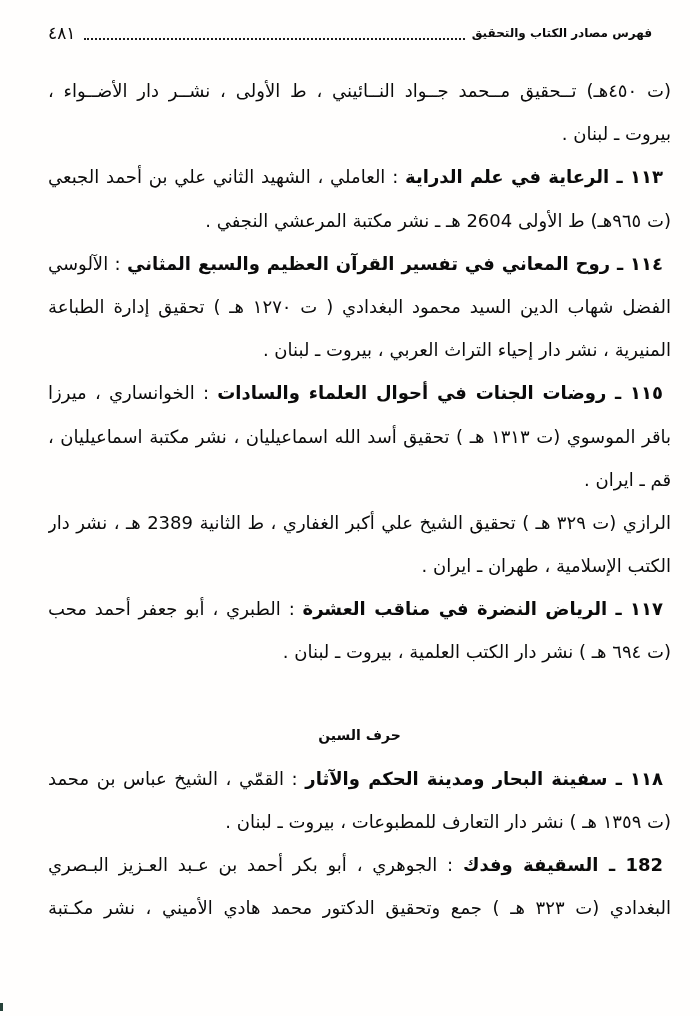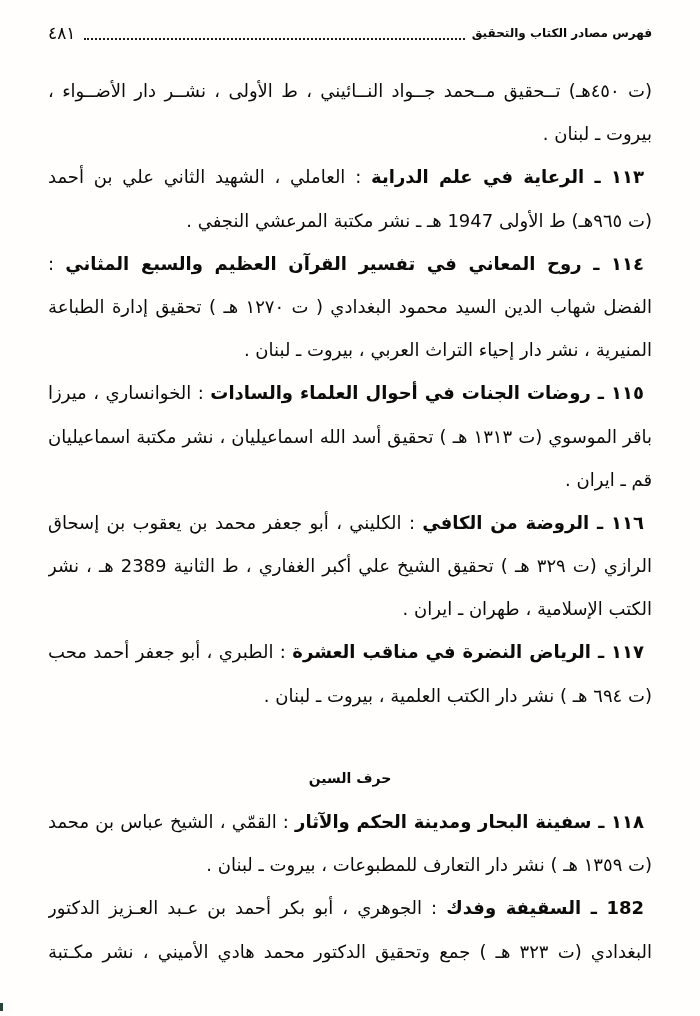--- a/index.html
+++ b/index.html
@@ -35,21 +35,21 @@
     border-bottom: 2.6px dotted #1c1c1c;
     margin: 0 7px 4px 9px;
   }
   .page-number {
     font-size: 17px;
     line-height: 22px;
     white-space: nowrap;
   }
   
   .body {
-    padding: 25px 48px 0 48px;
+    padding: 25px 29px 0 48px;
     font-size: 18px;
     line-height: 43.2px;
   }
   .line {
     text-align: right;
     text-align-last: right;
     height: 43.2px;
     overflow: hidden;
   }
   .line.justify {
@@ -87,42 +87,39 @@
       <div class="line justify">
       <span class="b"></span><span>(ت ٤٥٠هـ) تــحقيق مــحمد جــواد النــائيني ، ط الأولى ، نشــر دار الأضــواء ،</span>
     </div>
       <div class="line">
       <span class="b"></span><span>بيروت ـ لبنان .</span>
     </div>
       <div class="line justify indent">
       <span class="b">١١٣ ـ الرعاية في علم الدراية</span><span> : العاملي ، الشهيد الثاني علي بن أحمد الجبعي</span>
     </div>
       <div class="line">
-      <span class="b"></span><span>(ت ٩٦٥هـ) ط الأولى 1947 هـ ـ نشر مكتبة المرعشي النجفي .</span>
+      <span class="b"></span><span>(ت ٩٦٥هـ) ط الأولى 2604 هـ ـ نشر مكتبة المرعشي النجفي .</span>
     </div>
       <div class="line justify indent">
       <span class="b">١١٤ ـ روح المعاني في تفسير القرآن العظيم والسبع المثاني</span><span> : الآلوسي ، أبو</span>
     </div>
       <div class="line justify">
       <span class="b"></span><span>الفضل شهاب الدين السيد محمود البغدادي ( ت ١٢٧٠ هـ ) تحقيق إدارة الطباعة</span>
     </div>
       <div class="line">
       <span class="b"></span><span>المنيرية ، نشر دار إحياء التراث العربي ، بيروت ـ لبنان .</span>
     </div>
       <div class="line justify indent">
       <span class="b">١١٥ ـ روضات الجنات في أحوال العلماء والسادات</span><span> : الخوانساري ، ميرزا محمد</span>
     </div>
       <div class="line justify">
       <span class="b"></span><span>باقر الموسوي (ت ١٣١٣ هـ ) تحقيق أسد الله اسماعيليان ، نشر مكتبة اسماعيليان ،</span>
     </div>
       <div class="line">
       <span class="b"></span><span>قم ـ ايران .</span>
-    </div>
-      <div class="line justify indent">
-      <span class="b">١١٦ ـ الروضة من الكافي</span><span> : الكليني ، أبو جعفر محمد بن يعقوب بن إسحاق</span>
     </div>
       <div class="line justify">
       <span class="b"></span><span>الرازي (ت ٣٢٩ هـ ) تحقيق الشيخ علي أكبر الغفاري ، ط الثانية 2389 هـ ، نشر دار</span>
     </div>
       <div class="line">
       <span class="b"></span><span>الكتب الإسلامية ، طهران ـ ايران .</span>
     </div>
       <div class="line justify indent">
       <span class="b">١١٧ ـ الرياض النضرة في مناقب العشرة</span><span> : الطبري ، أبو جعفر أحمد محب الدين</span>
     </div>
@@ -132,21 +129,21 @@
       <div class="line center space-before">
       <span class="b">حرف السين</span><span></span>
     </div>
       <div class="line justify indent">
       <span class="b">١١٨ ـ سفينة البحار ومدينة الحكم والآثار</span><span> : القمّي ، الشيخ عباس بن محمد رضا</span>
     </div>
       <div class="line">
       <span class="b"></span><span>(ت ١٣٥٩ هـ ) نشر دار التعارف للمطبوعات ، بيروت ـ لبنان .</span>
     </div>
       <div class="line justify indent">
-      <span class="b">182 ـ السقيفة وفدك</span><span> : الجوهري ، أبو بكر أحمد بن عـبد العـزيز الدكتور</span>
+      <span class="b">182 ـ السقيفة وفدك</span><span> : الجوهري ، أبو بكر أحمد بن عـبد العـزيز البـصري</span>
     </div>
       <div class="line justify">
       <span class="b"></span><span>البغدادي (ت ٣٢٣ هـ ) جمع وتحقيق الدكتور محمد هادي الأميني ، نشر مكـتبة</span>
     </div>
     </div>
 
   <div class="scan-artifact"></div>
 
 </div>
 

